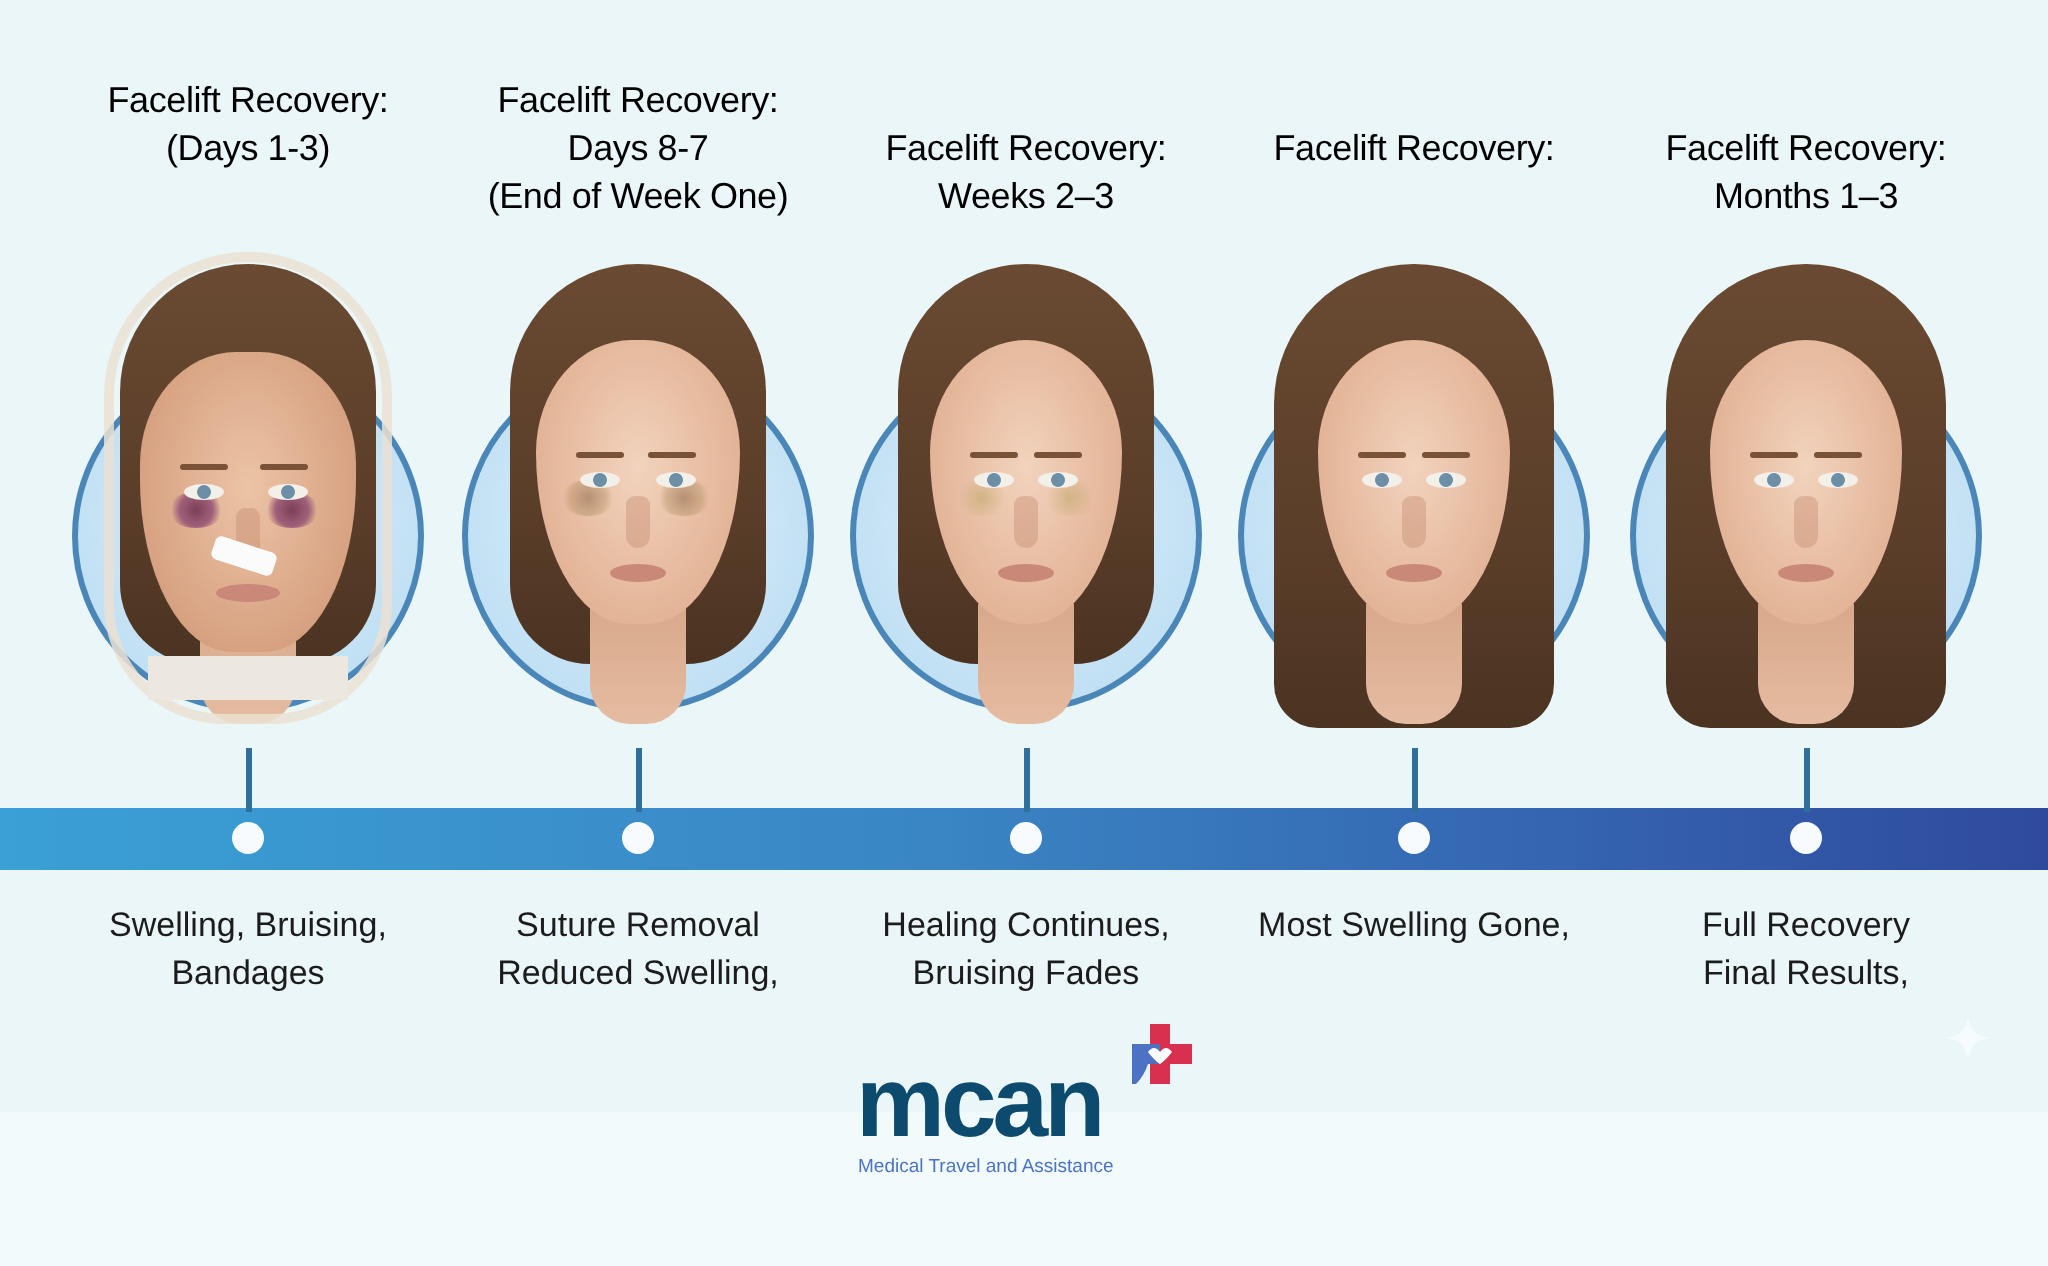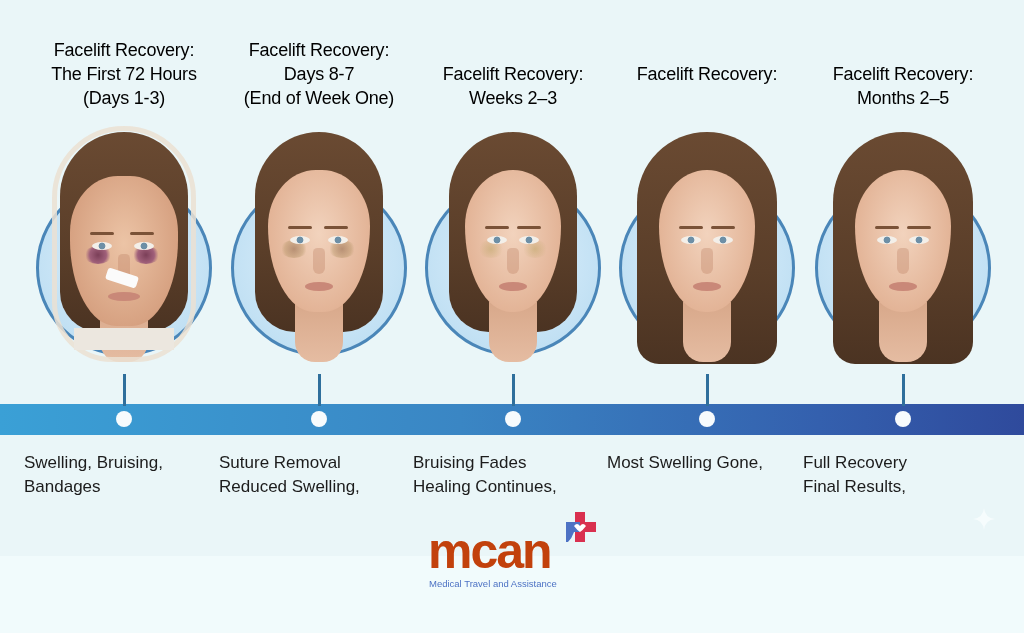--- a/index.html
+++ b/index.html
@@ -84,49 +84,48 @@
     }
     .timeline-bar {
       position: absolute; left: 0; top: 404px; width: 1024px; height: 31px;
       background: linear-gradient(90deg, #3aa0d6 0%, #3a86c4 45%, #3460ae 80%, #2f4a9c 100%);
     }
     .dot {
       position: absolute; left: 92px; top: 411px; width: 16px; height: 16px;
       border-radius: 50%; background: #f7fbfd;
     }
     .stage-desc {
-      position: absolute; top: 451px; left: 0; width: 200px; 
+      position: absolute; top: 451px; left: 0; width: 200px; text-align: center;
       font-size: 17px; line-height: 24px; color: #1c1c1c;
     }
     .stage-desc span { display: block; white-space: nowrap; }
     .logo {
       position: absolute; left: 428px; top: 512px; width: 180px; height: 80px;
     }
     .logo-word {
       position: absolute; left: 0; top: 14px;
       font-family: "Liberation Sans", sans-serif; font-weight: bold;
-      font-size: 50px; line-height: 50px; letter-spacing: -2px; color: #c2410c;
+      font-size: 50px; line-height: 50px; letter-spacing: -2px; color: #0c4a6e;
     }
     .logo-tag {
       position: absolute; left: 1px; top: 66px; font-size: 9.5px; color: #4d72c4; white-space: nowrap;
     }
     .logo-cross { position: absolute; left: 136px; top: 0px; width: 34px; height: 34px; }
     .sparkle { position: absolute; left: 973px; top: 508px; width: 22px; height: 22px; }
   </style>
 </head>
 <body>
 
 <div class="bottom-strip"></div>
 
 <div class="timeline-bar"></div>
 
 <div class="stage" style="left:124px;">
   <div class="stage-title">
     <span>Facelift Recovery:</span>
-    <span>The First 72 Hours</span>
     <span>(Days 1-3)</span>
   </div>
   <div class="portrait"></div>
   <div class="face-wrap">
     <div class="hair"></div>
     <div class="neck"></div>
     <div class="face swollen">
       <div class="bruise" style="left:14px;background:radial-gradient(circle,#7b3f58 0%,#a0607a 50%,transparent 75%);"></div>
       <div class="bruise" style="left:62px;background:radial-gradient(circle,#7b3f58 0%,#a0607a 50%,transparent 75%);"></div>
       <div class="brow l"></div>
@@ -193,22 +192,22 @@
       <div class="brow r"></div>
       <div class="eye l"></div>
       <div class="eye r"></div>
       <div class="nose"></div>
       <div class="mouth"></div>
     </div>
   </div>
   <div class="connector"></div>
   <div class="dot"></div>
   <div class="stage-desc">
+    <span>Healing Continues,</span>
     <span>Bruising Fades</span>
-    <span>Healing Continues,</span>
   </div>
 </div>
 
 <div class="stage" style="left:707px;">
   <div class="stage-title" style="top:62px;">
     <span>Facelift Recovery:</span>
   </div>
   <div class="portrait"></div>
   <div class="face-wrap">
     <div class="hair long"></div>
@@ -225,21 +224,21 @@
   <div class="connector"></div>
   <div class="dot"></div>
   <div class="stage-desc">
     <span>Most Swelling Gone,</span>
   </div>
 </div>
 
 <div class="stage" style="left:903px;">
   <div class="stage-title" style="top:62px;">
     <span>Facelift Recovery:</span>
-    <span>Months 2–5</span>
+    <span>Months 1–3</span>
   </div>
   <div class="portrait"></div>
   <div class="face-wrap">
     <div class="hair long"></div>
     <div class="neck"></div>
     <div class="face">
       <div class="brow l"></div>
       <div class="brow r"></div>
       <div class="eye l"></div>
       <div class="eye r"></div>

